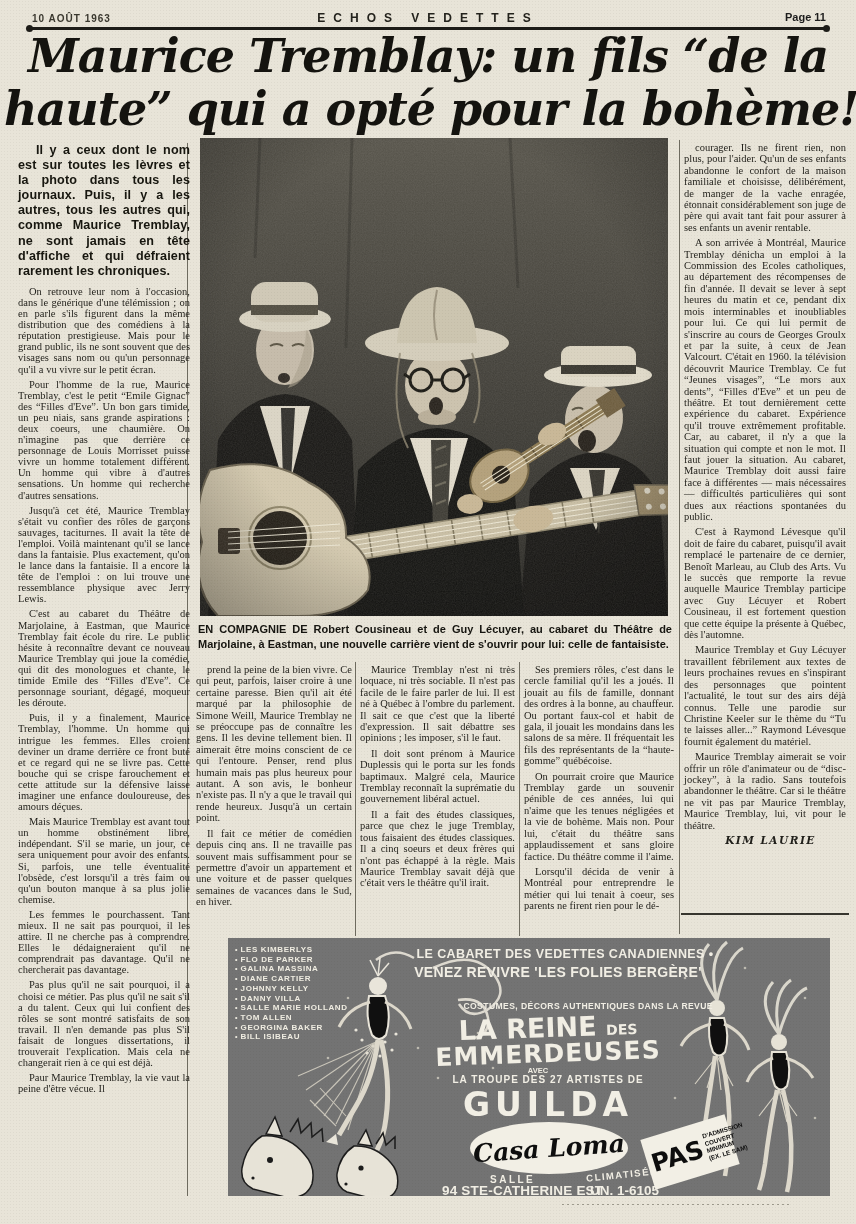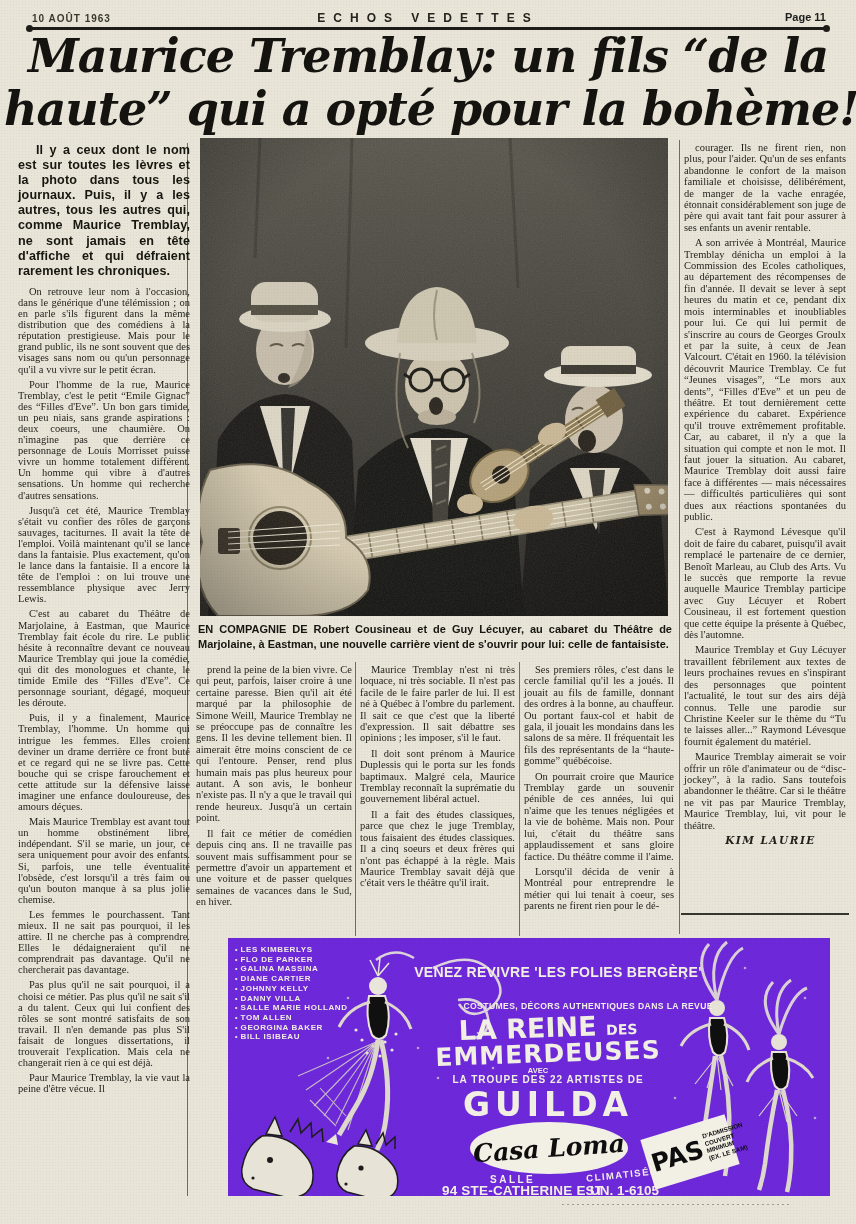--- a/index.html
+++ b/index.html
@@ -44,21 +44,21 @@
   .vr-b{left:355px;top:662px;height:274px;}
   .vr-c{left:519px;top:662px;height:274px;}
   .vr-d{left:679px;top:140px;height:794px;}
   .hrule-byline{position:absolute;left:681px;top:913px;width:168px;height:2px;background:#36352e;}
   
   .photo{position:absolute;left:200px;top:138px;width:468px;height:478px;margin:0;}
   .caption{position:absolute;left:198px;top:622px;width:474px;margin:0;
         font-family:"Liberation Sans",sans-serif;font-weight:bold;font-size:11px;
         line-height:15px;text-align:justify;color:#161510;}
   
-  .ad{position:absolute;left:228px;top:938px;width:602px;height:258px;background:#6d28d9;
+  .ad{position:absolute;left:228px;top:938px;width:602px;height:258px;background:#737373;
         color:#f1eee4;font-family:"Liberation Sans",sans-serif;}
   .ad-art,.ad-art-r{position:absolute;top:0;z-index:1;}
   .ad-art{left:0;} .ad-art-r{right:0;}
   .ad-performers{position:absolute;left:7px;top:7px;z-index:2;}
   .ad-performers div{font-size:8px;font-weight:bold;letter-spacing:0.6px;line-height:9.7px;color:#efece1;}
   .ad-performers div::before{content:"• ";font-size:7px;}
   .ad-h{position:absolute;left:187px;top:9px;width:300px;z-index:2;text-align:center;
         font-size:12.5px;font-weight:bold;letter-spacing:0.4px;}
   .ad-t1{position:absolute;left:175px;top:26px;width:310px;z-index:2;text-align:center;
         font-size:14px;font-weight:bold;letter-spacing:0.3px;}
@@ -417,29 +417,30 @@
       <div>GALINA MASSINA</div>
       <div>DIANE CARTIER</div>
       <div>JOHNNY KELLY</div>
       <div>DANNY VILLA</div>
       <div>SALLE MARIE HOLLAND</div>
       <div>TOM ALLEN</div>
       <div>GEORGINA BAKER</div>
       <div>BILL ISIBEAU</div>
     </div>
 
+    <div class="ad-h">LE CABARET DES VEDETTES CANADIENNES •</div>
     <div class="ad-t1">VENEZ REVIVRE 'LES FOLIES BERGÈRE'</div>
     <div class="ad-t3">COSTUMES, DÉCORS AUTHENTIQUES DANS LA REVUE</div>
     <div class="ad-title1">
       <span>LA REINE</span>
       <span class="des">DES</span>
     </div>
     <div class="ad-title2">EMMERDEUSES</div>
     <div class="ad-avec">AVEC</div>
-    <div class="ad-troupe">LA TROUPE DES 22 ARTISTES DE</div>
+    <div class="ad-troupe">LA TROUPE DES 27 ARTISTES DE</div>
     <div class="ad-star">GUILDA</div>
 
     <div class="ad-oval">
       <span>Casa Loma</span>
     </div>
     <div class="ad-salle">SALLE</div>
     <div class="ad-clim">CLIMATISÉE</div>
     <div class="ad-addr">94 STE-CATHERINE EST</div>
     <div class="ad-phone">UN. 1-6105</div>
 

